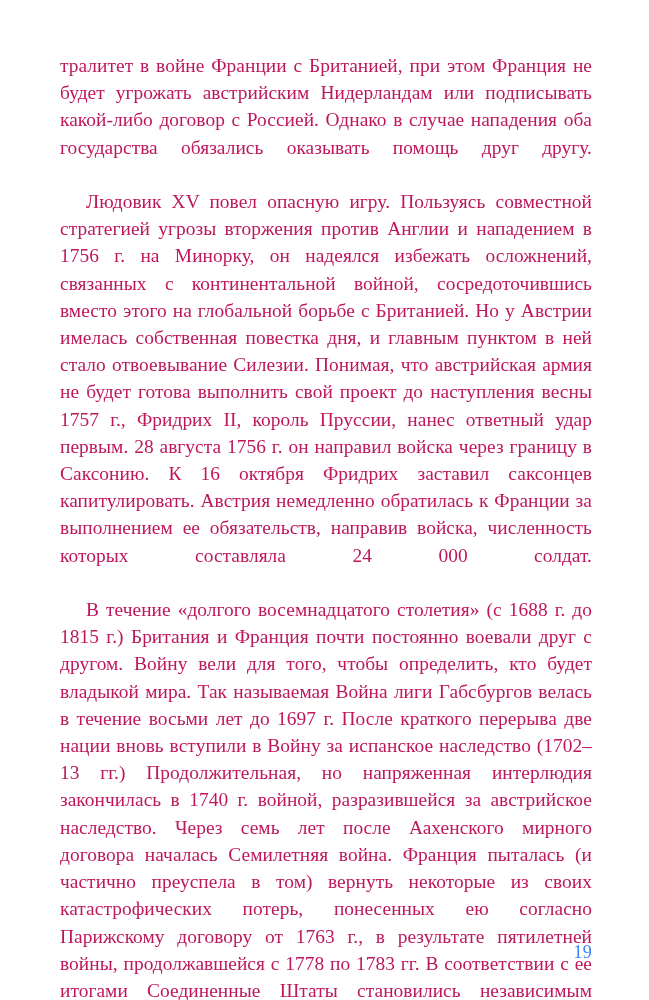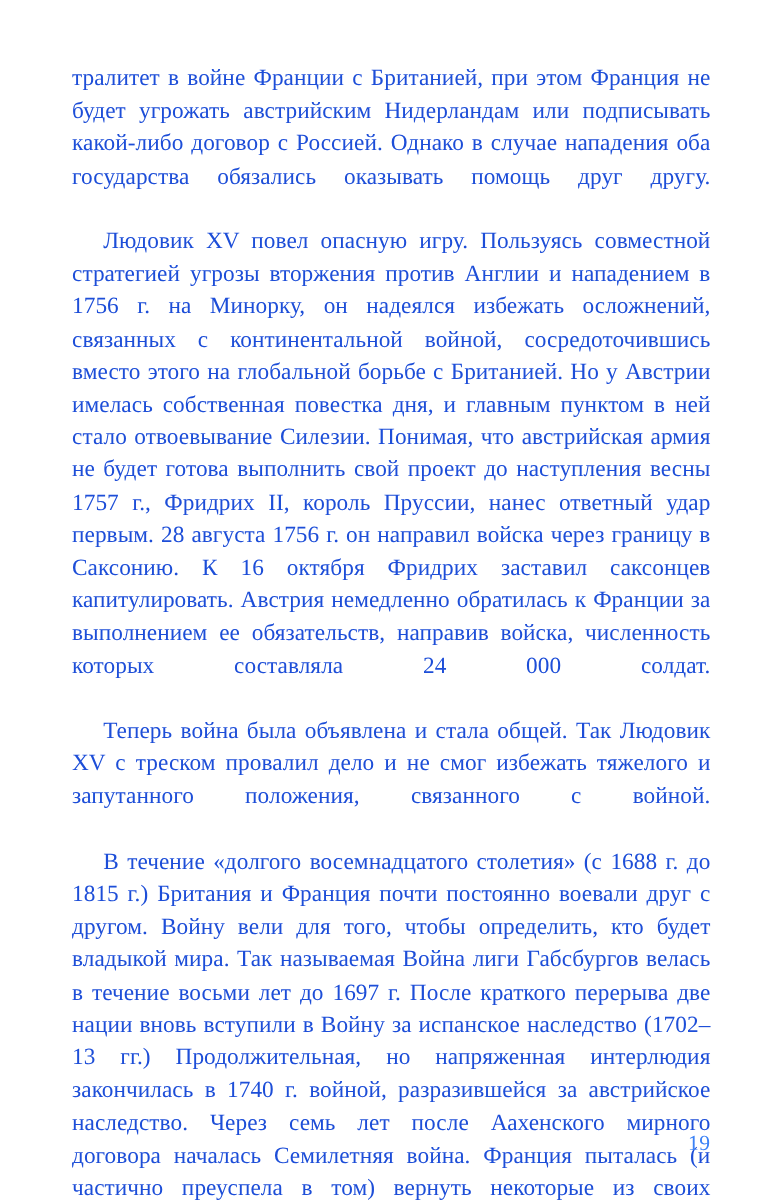--- a/index.html
+++ b/index.html
@@ -23,21 +23,21 @@
     left: 60px;
     top: 52px;
     width: 532px;
   }
 
   .para {
     margin: 0;
     font-family: "Liberation Serif", "DejaVu Serif", serif;
     font-size: 19.4px;
     line-height: 27.2px;
-    color: #1d4ed8;
+    color: #be185d;
     text-align: justify;
     text-justify: inter-word;
     text-indent: 26px;
     -webkit-font-smoothing: antialiased;
     letter-spacing: 0.05px;
     word-spacing: 0.2px;
     hyphens: manual;
   }
 
   .para.first-para {
@@ -65,21 +65,20 @@
 <body>
 
 <div class="page">
 
   <div class="text-column">
 
     <p class="para first-para">тралитет в войне Франции с Британией, при этом Франция не будет угрожать австрийским Нидерландам или подписывать какой-либо договор с Россией. Однако в случае нападения оба государства обязались оказывать помощь друг другу.</p>
 
     <p class="para">Людовик XV повел опасную игру. Пользуясь совместной стратегией угрозы вторжения против Англии и нападением в 1756 г. на Минорку, он надеялся избежать осложнений, связанных с континентальной войной, сосредоточившись вместо этого на глобальной борьбе с Британией. Но у Австрии имелась собственная повестка дня, и главным пунктом в ней стало отвоевывание Силезии. Понимая, что австрийская армия не будет готова выполнить свой проект до наступления весны 1757 г., Фридрих II, король Пруссии, нанес ответный удар первым. 28 августа 1756 г. он направил войска через границу в Саксонию. К 16 октября Фридрих заставил саксонцев капитулировать. Австрия немедленно обратилась к Франции за выполнением ее обязательств, направив войска, численность которых составляла 24 000 солдат.</p>
 
-    <p class="para">Теперь война была объявлена и стала общей. Так Людовик XV с треском провалил дело и не смог избежать тяжелого и запутанного положения, связанного с войной.</p>
 
     <p class="para">В течение «долгого восемнадцатого столетия» (с 1688 г. до 1815 г.) Британия и Франция почти постоянно воевали друг с другом. Войну вели для того, чтобы определить, кто будет владыкой мира. Так называемая Война лиги Габсбургов велась в течение восьми лет до 1697 г. После краткого перерыва две нации вновь вступили в Войну за испанское наследство (1702–13 гг.) Продолжительная, но напряженная интерлюдия закончилась в 1740 г. войной, разразившейся за австрийское наследство. Через семь лет после Аахенского мирного договора началась Семилетняя война. Франция пыталась (и частично преуспела в том) вернуть некоторые из своих катастрофических потерь, понесенных ею согласно Парижскому договору от 1763 г., в результате пятилетней войны, продолжавшейся с 1778 по 1783 гг. В соответствии с ее итогами Соединенные Штаты становились независимым государством. Но война вызвала банкротство Франции и ускорила Великую французскую революцию.</p>
 
   </div>
 
   <div class="page-number">19</div>
 
 </div>
 
 </body></html>

